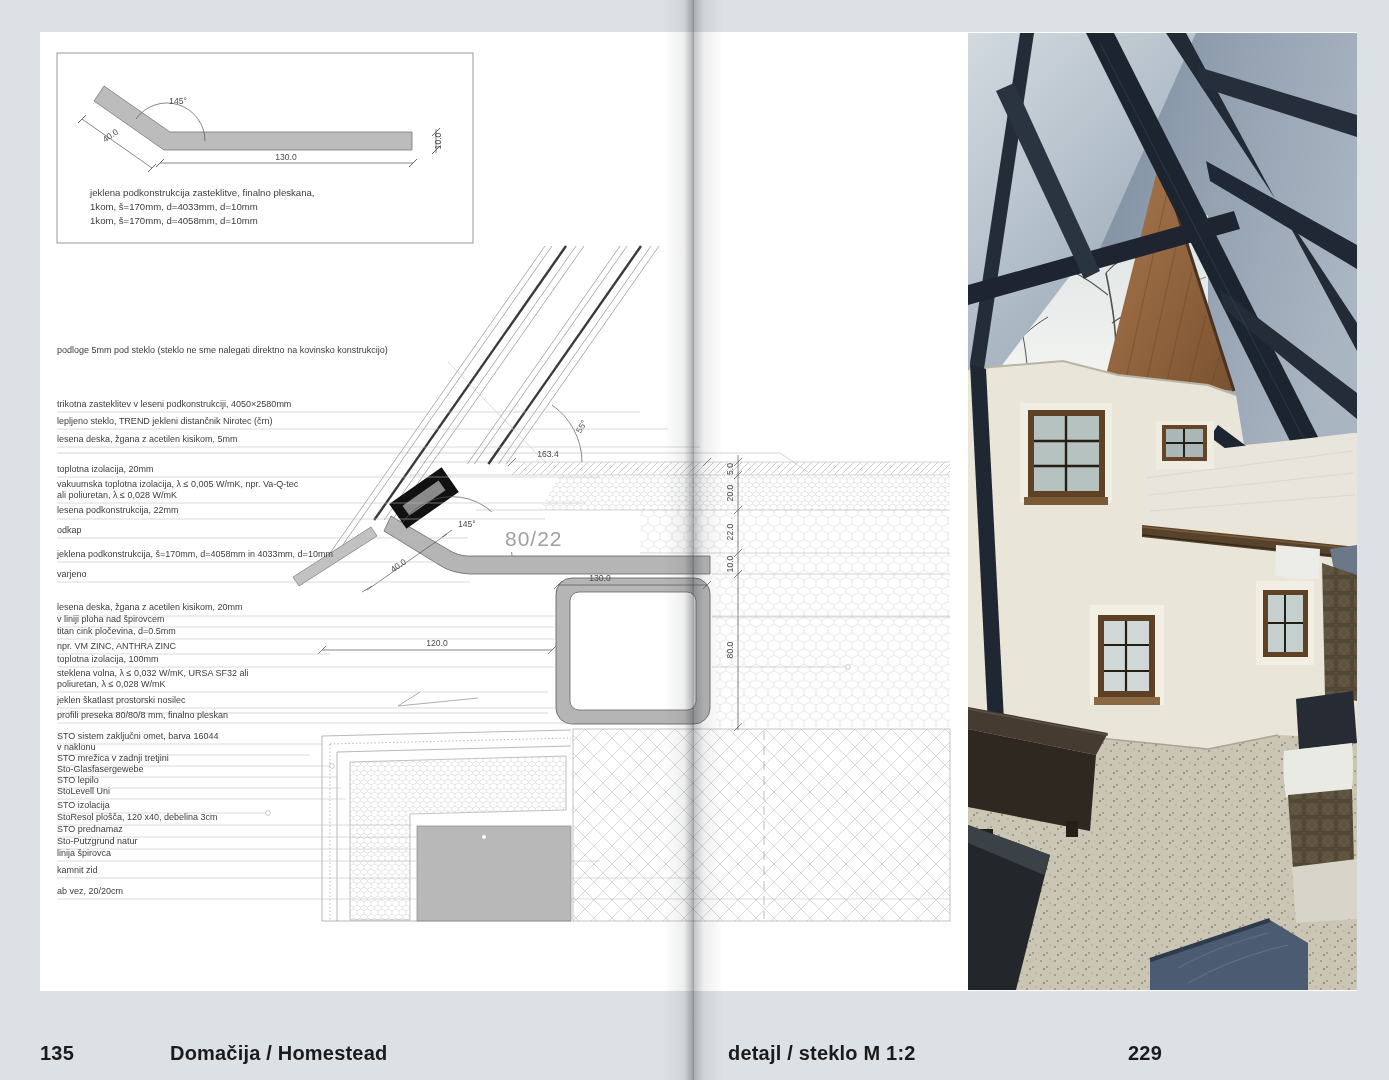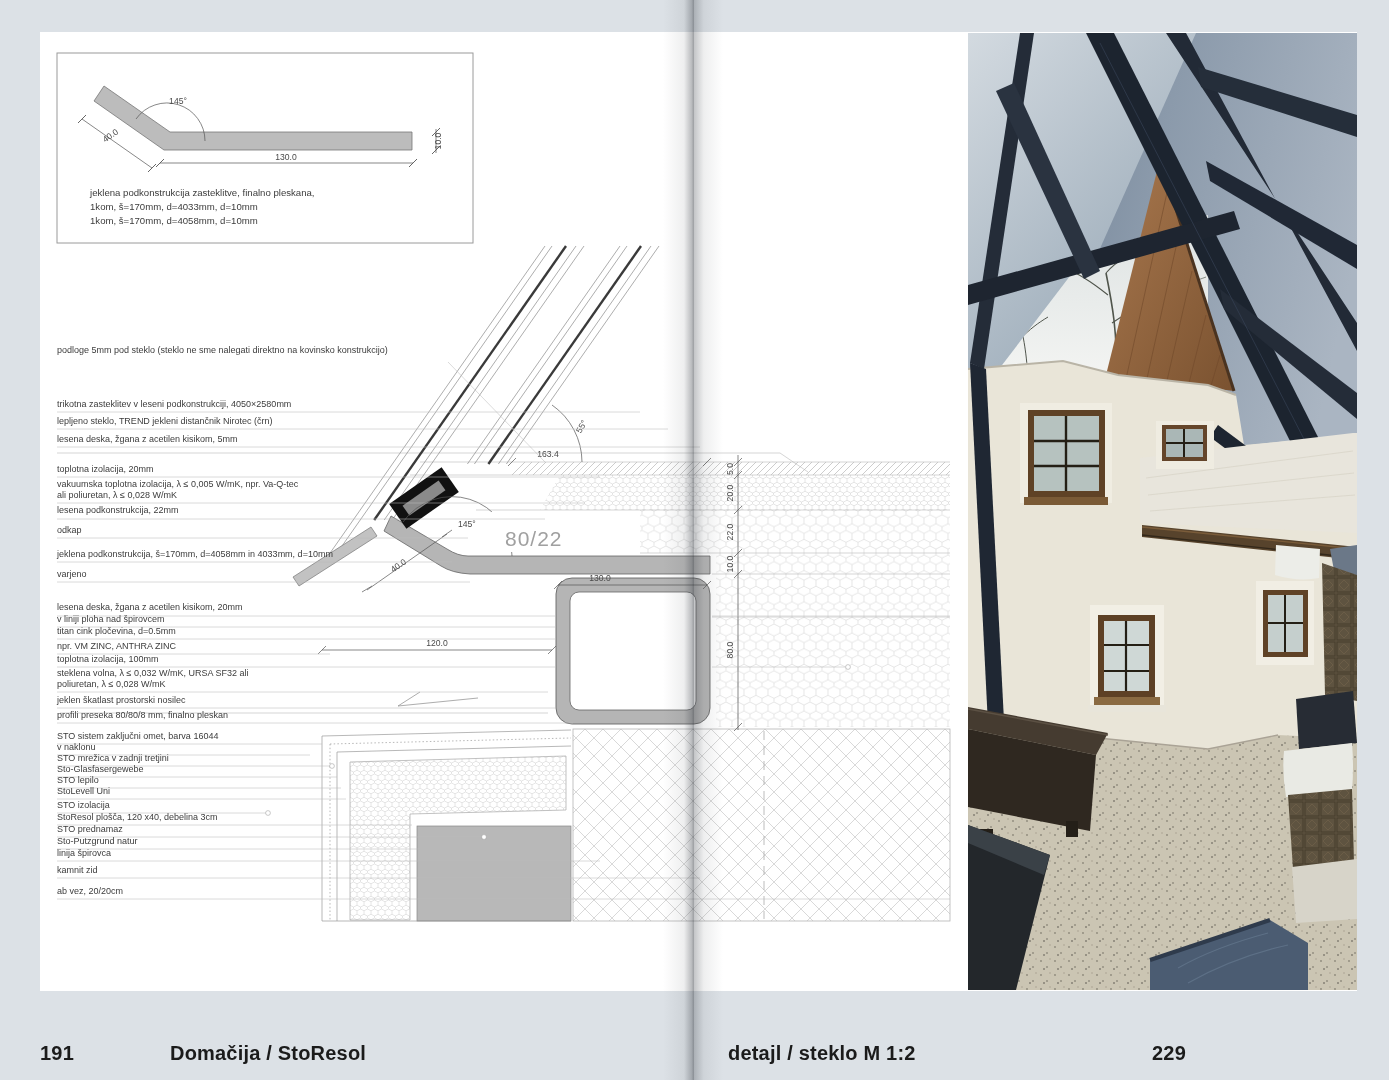--- a/index.html
+++ b/index.html
@@ -6,21 +6,21 @@
   body{width:1389px;height:1080px;background:#dce1e6;position:relative;overflow:hidden;
        font-family:"Liberation Sans",sans-serif;}
   .spread{position:absolute;left:40px;top:32px;width:1317px;height:959px;background:#ffffff;}
   #drawing-svg{position:absolute;left:40px;top:32px;}
   #photo-svg{position:absolute;left:968px;top:33px;}
   .gutter{position:absolute;left:663px;top:0;width:60px;height:1080px;pointer-events:none;
     background:linear-gradient(90deg,rgba(90,95,100,0) 0%,rgba(90,95,100,0.10) 35%,
       rgba(60,65,72,0.38) 49%,rgba(40,45,52,0.55) 50%,rgba(60,65,72,0.30) 52%,
       rgba(90,95,100,0.10) 68%,rgba(90,95,100,0) 100%);}
   .footer-item{position:absolute;top:1042px;font-size:20px;font-weight:600;color:#1b1b1b;letter-spacing:0.2px;}
-  #f-pageL{left:40px;}  #f-capL{left:170px;}  #f-capR{left:728px;}  #f-pageR{left:1152px;text-align:center;}
+  #f-pageL{left:40px;}  #f-capL{left:170px;}  #f-capR{left:728px;}  #f-pageR{left:1128px;text-align:center;}
   
   .lbl{font-size:9px;fill:#3c3c3c;}
   .dim{font-size:8.6px;fill:#4a4a4a;}
   .big{font-size:21px;fill:#a0a0a0;letter-spacing:1px;}
   .cap{font-size:9.6px;fill:#3c3c3c;}
   .mid{text-anchor:middle;}
 </style>
 </head>
 <body>
 
@@ -396,16 +396,16 @@
   </g>
   <g>
     <polygon points="182,927 302,887 340,910 340,957 182,957" fill="#4b5c72"></polygon>
     <line x1="182" y1="927" x2="302" y2="887" stroke="#2f3b4c" stroke-width="4"></line>
     <path d="M210,935 C240,918 270,908 300,900 M220,950 C252,932 284,920 320,912" stroke="#5d7086" stroke-width="1.2" fill="none"></path>
   </g>
 </svg>
 
 <div class="gutter"></div>
 
-<div class="footer-item" id="f-pageL">191</div>
-<div class="footer-item" id="f-capL">Domačija / StoResol</div>
+<div class="footer-item" id="f-pageL">135</div>
+<div class="footer-item" id="f-capL">Domačija / Homestead</div>
 <div class="footer-item" id="f-capR">detajl / steklo M 1:2</div>
 <div class="footer-item" id="f-pageR">229</div>
 
 </body></html>

